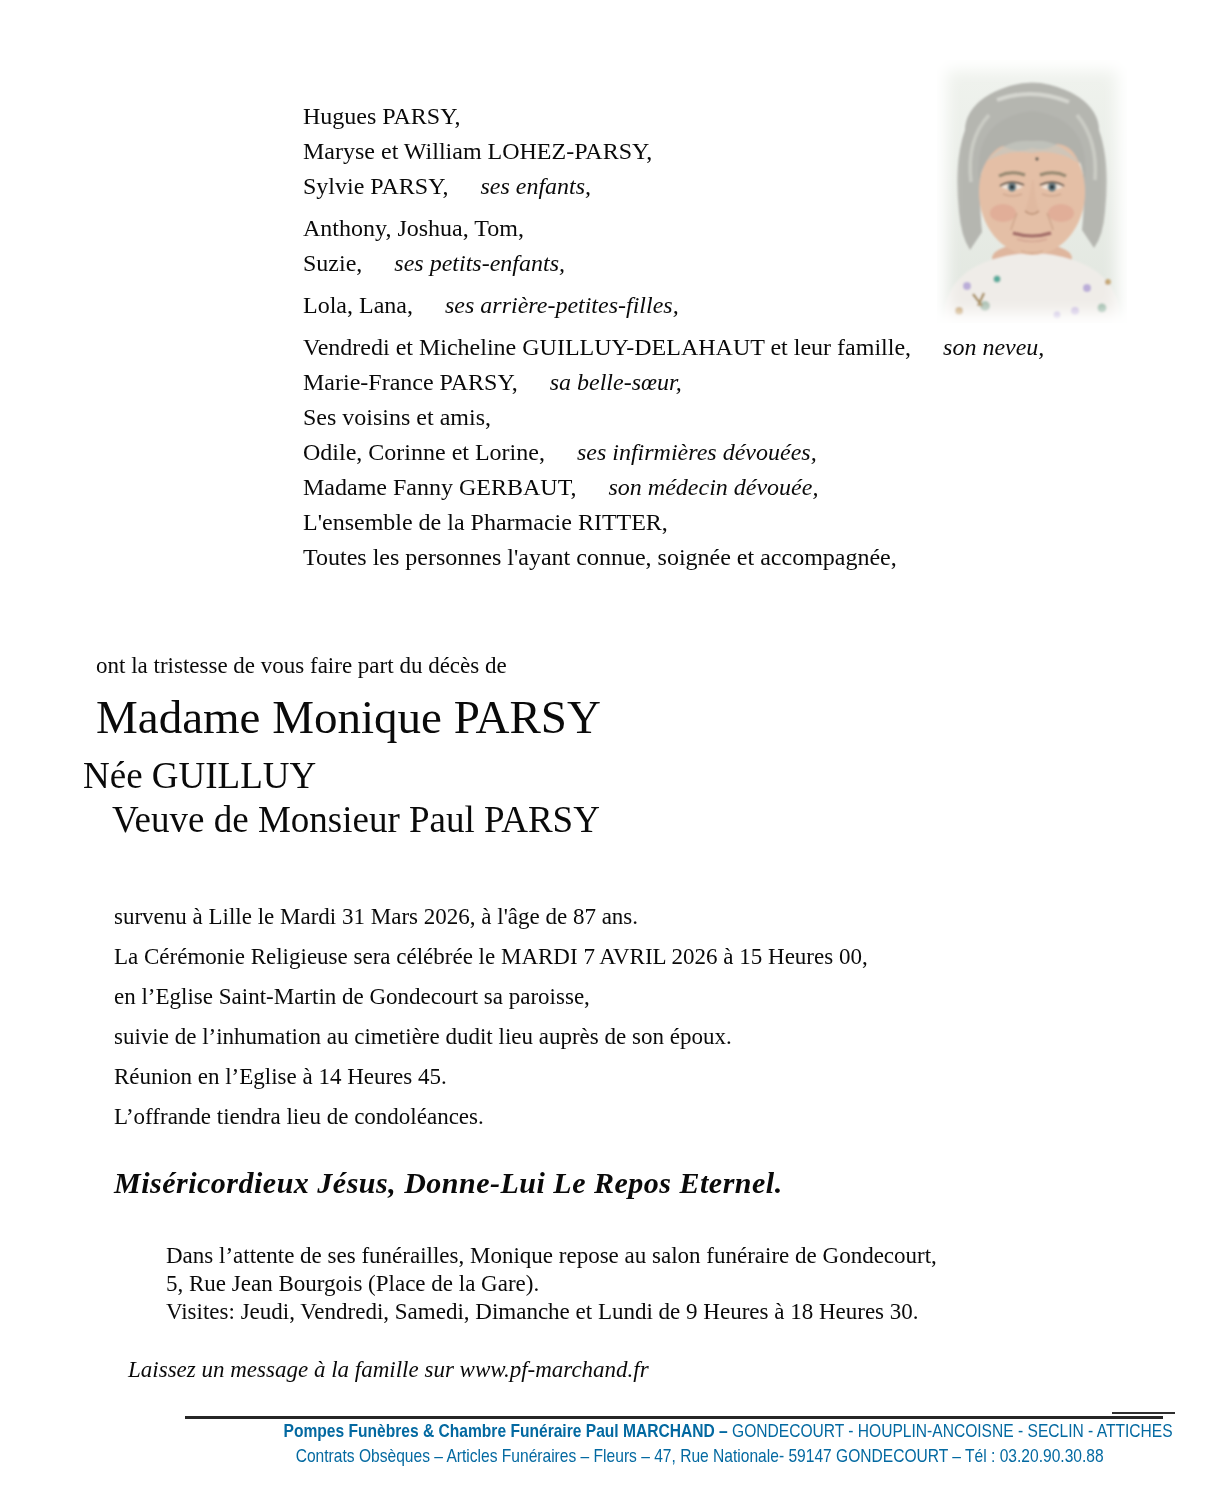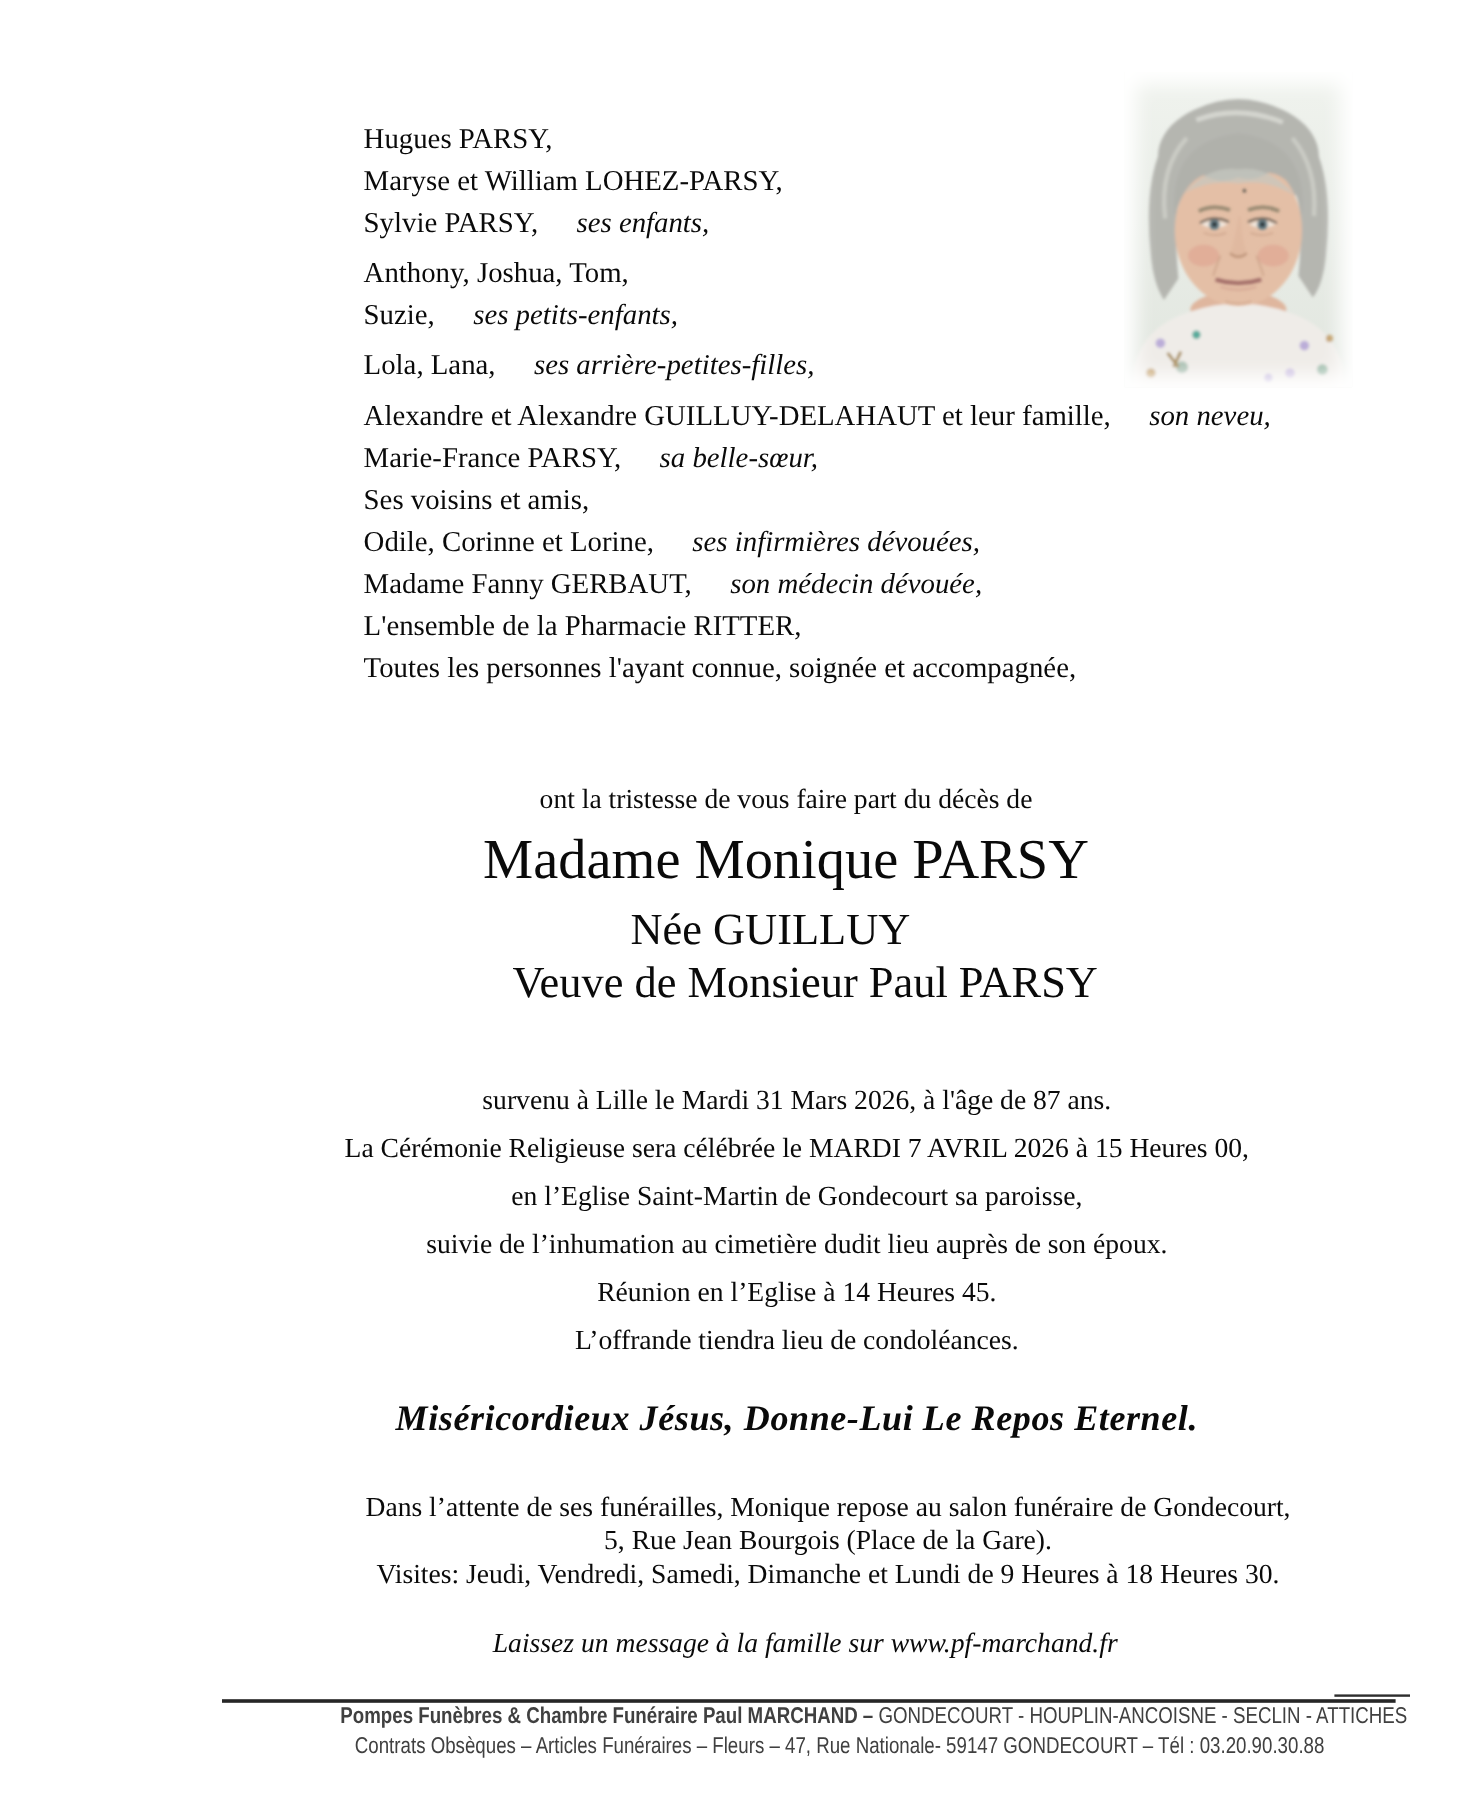--- a/index.html
+++ b/index.html
@@ -6,21 +6,21 @@
   html, body { margin: 0; padding: 0; }
   body {
     width: 1214px; height: 1509px;
     background: #ffffff;
     font-family: "Liberation Serif", "DejaVu Serif", serif;
     color: #0a0a0a;
     position: relative;
     overflow: hidden;
   }
   .abs { position: absolute; }
-  .center { text-align: center; }
+  .center { }
 
   .family { left: 303px; top: 99px; font-size: 24px; }
   .fl { line-height: 35px; white-space: nowrap; }
   .fl.g { margin-top: 7px; }
   .rel { font-style: italic; margin-left: 32px; }
 
   .intro  { left: 96px; width: 1118px; top: 651px; font-size: 23px; line-height: 30px; }
   .title  { left: 96px; width: 1118px; top: 690px; font-size: 47px; line-height: 54px; font-weight: normal; }
   .maiden { left: 83px; width: 1118px; top: 754px; font-size: 37px; line-height: 44px; }
   .widow  { left: 112px; width: 1118px; top: 798px; font-size: 37px; line-height: 44px; }
@@ -38,21 +38,21 @@
   .repose .rl { line-height: 28px; }
 
   .message { left: 128px; width: 1086px; top: 1356px; font-size: 23px; line-height: 28px; font-style: italic; }
 
   .rule  { left: 185px; width: 978px; top: 1416px; height: 3px; background: #262626; }
   .rule2 { left: 1112px; width: 63px; top: 1412px; height: 2px; background: #2e2e2e; }
 
   .footer {
     left: 186px; width: 1028px; top: 1418px;
     font-family: "Liberation Sans", "DejaVu Sans", sans-serif;
-    font-size: 19px; color: #404040;
+    font-size: 19px; color: #0369a1;
   }
   .footer .fline { line-height: 25px; text-align: center; white-space: nowrap; }
   .footer .squeeze { display: inline-block; transform: scaleX(0.82); transform-origin: 50% 50%; white-space: nowrap; }
   .footer .b1 { font-weight: bold; }
 
   .photo { left: 937px; top: 60px; width: 190px; height: 263px; overflow: hidden; }
   .photo svg { display: block; }
   .photo .vignette { position: absolute; left: 0; top: 0; right: 0; bottom: 0; box-shadow: inset 0 0 16px 10px #ffffff; }
 </style>
 </head>
@@ -135,21 +135,21 @@
     <div class="vignette"></div>
   </div>
 
   <div class="abs family">
     <div class="fl"><span>Hugues PARSY,</span><span class="rel"></span></div>
     <div class="fl"><span>Maryse et William LOHEZ-PARSY,</span><span class="rel"></span></div>
     <div class="fl"><span>Sylvie PARSY,</span><span class="rel">ses enfants,</span></div>
     <div class="fl g"><span>Anthony, Joshua, Tom,</span><span class="rel"></span></div>
     <div class="fl"><span>Suzie,</span><span class="rel">ses petits-enfants,</span></div>
     <div class="fl g"><span>Lola, Lana,</span><span class="rel">ses arrière-petites-filles,</span></div>
-    <div class="fl g"><span>Alexandre et Alexandre GUILLUY-DELAHAUT et leur famille,</span><span class="rel">son neveu,</span></div>
+    <div class="fl g"><span>Vendredi et Micheline GUILLUY-DELAHAUT et leur famille,</span><span class="rel">son neveu,</span></div>
     <div class="fl"><span>Marie-France PARSY,</span><span class="rel">sa belle-sœur,</span></div>
     <div class="fl"><span>Ses voisins et amis,</span><span class="rel"></span></div>
     <div class="fl"><span>Odile, Corinne et Lorine,</span><span class="rel">ses infirmières dévouées,</span></div>
     <div class="fl"><span>Madame Fanny GERBAUT,</span><span class="rel">son médecin dévouée,</span></div>
     <div class="fl"><span>L'ensemble de la Pharmacie RITTER,</span><span class="rel"></span></div>
     <div class="fl"><span>Toutes les personnes l'ayant connue, soignée et accompagnée,</span><span class="rel"></span></div>
   </div>
 
   <div class="abs center intro">ont la tristesse de vous faire part du décès de</div>
   <div class="abs center title">Madame Monique PARSY</div>

